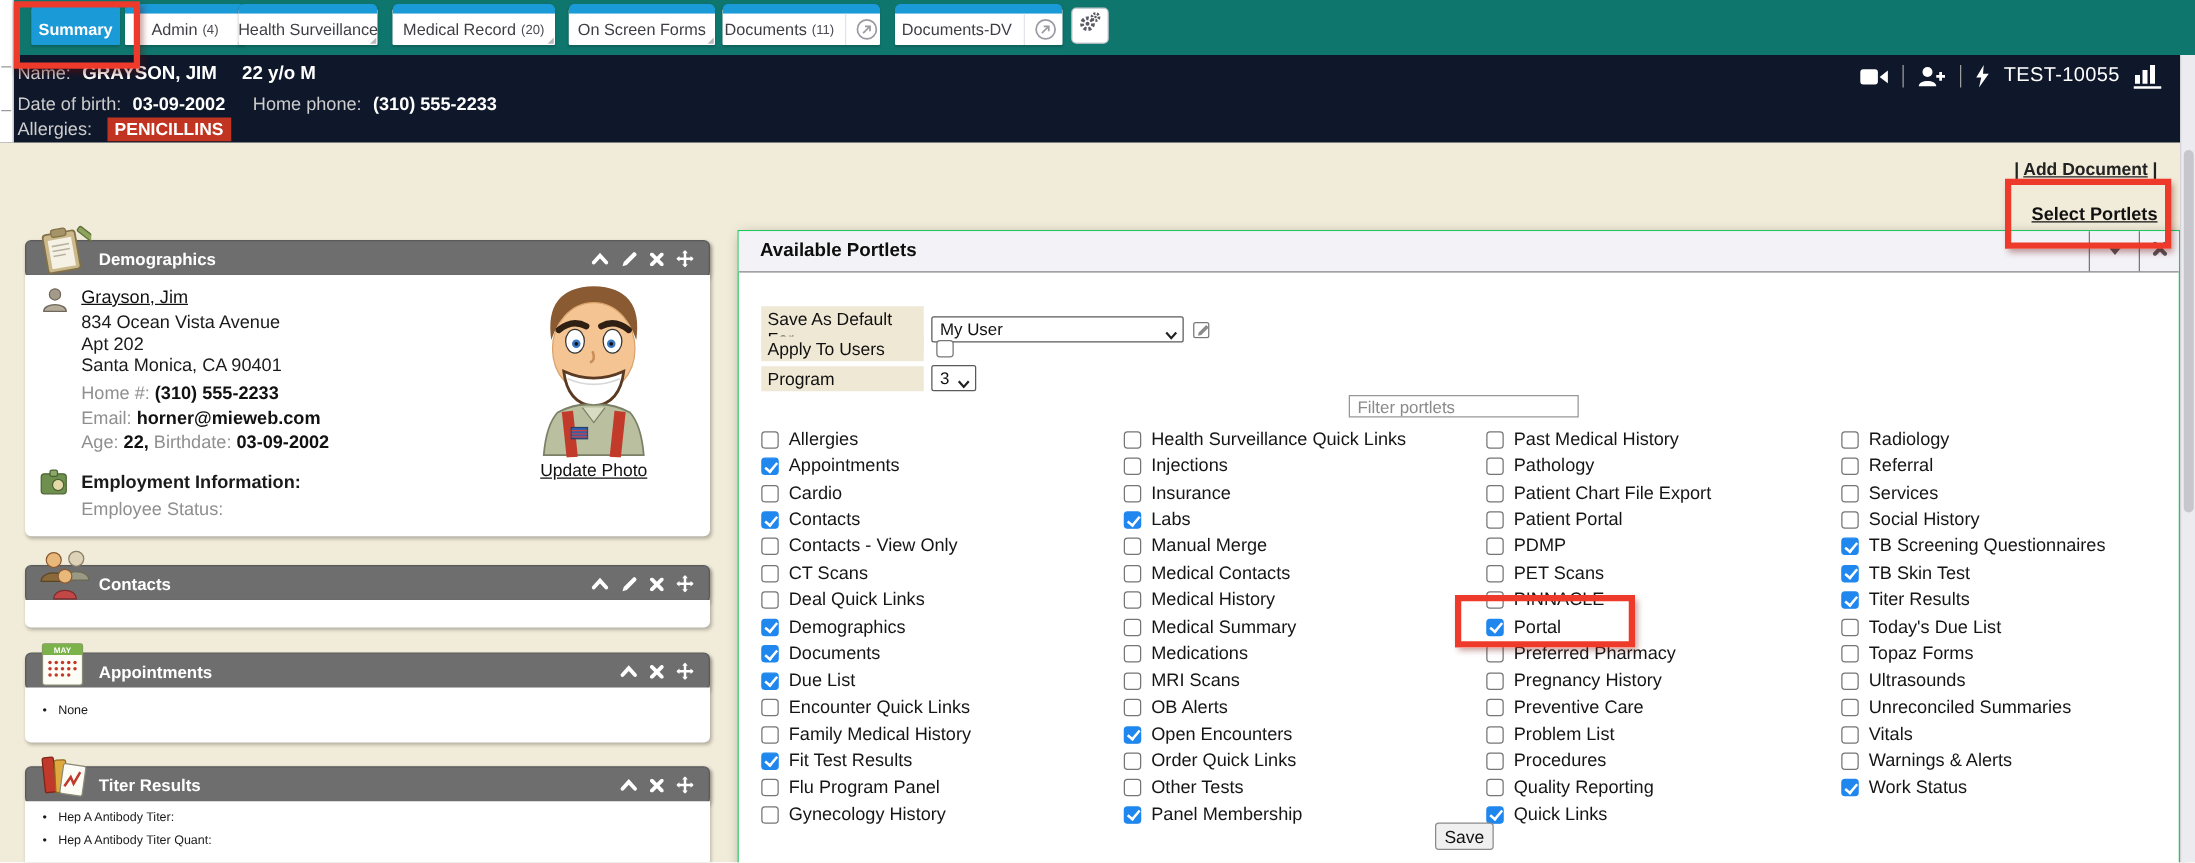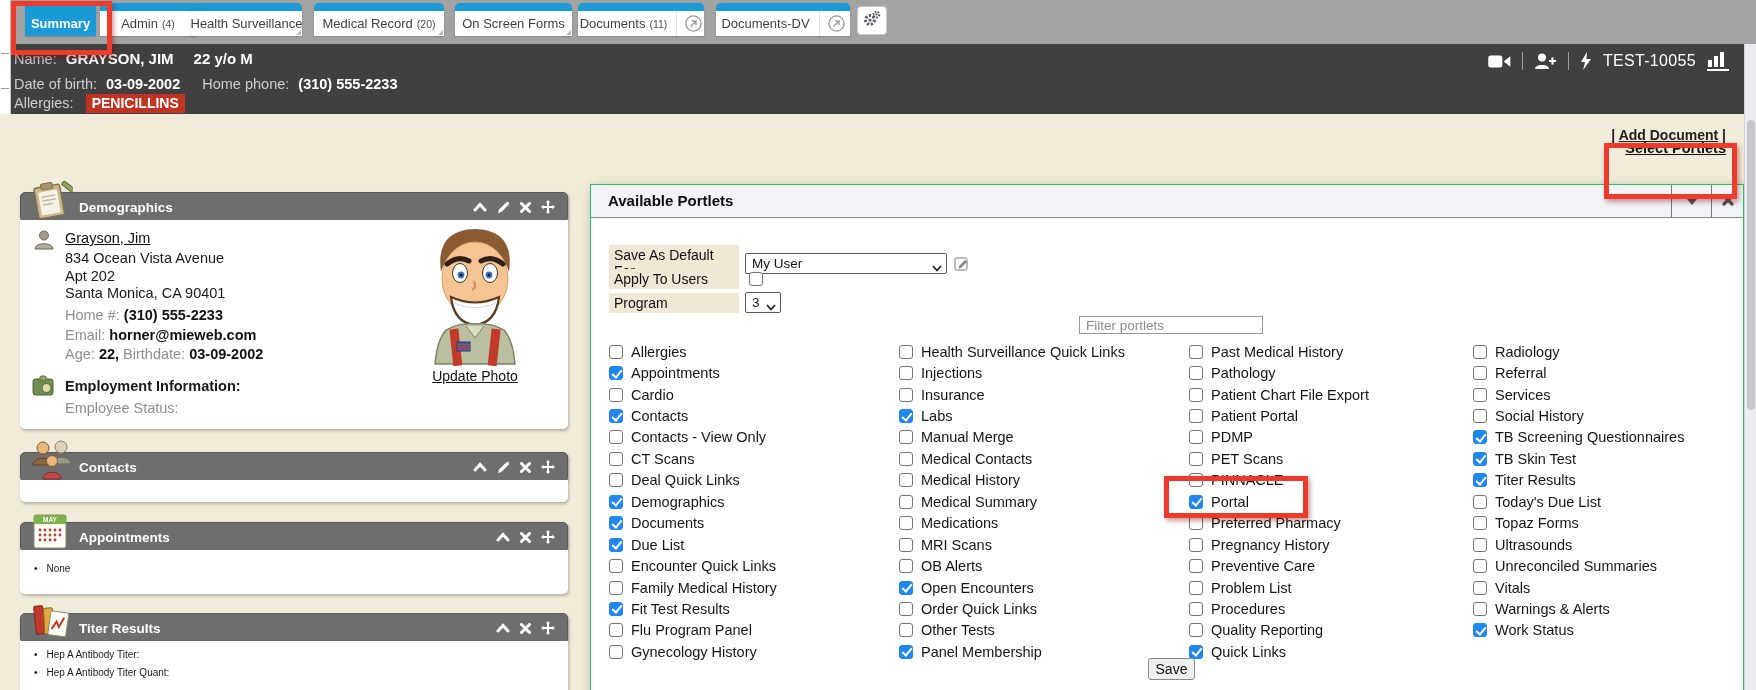--- a/index.html
+++ b/index.html
@@ -1,50 +1,50 @@
 <!DOCTYPE html>
 <html><head>
 <meta charset="utf-8">
 <style>
   * { margin:0; padding:0; box-sizing:border-box; }
   body { font-family:"Liberation Sans", sans-serif; }
   .page { position:relative; width:1756px; height:690px; background:#f1ebd9; overflow:hidden; font-family:"Liberation Sans",sans-serif; }
 
   
-  .tabbar { position:absolute; top:0; left:0; width:1756px; height:44px; background:#a3a3a3; }
+  .tabbar { position:absolute; top:0; left:0; width:1756px; height:44px; background:#0f766e; }
   .tab { position:absolute; top:3px; height:33px; background:#fff; border-top:8px solid #1a9ad6;
          border-radius:5px 5px 1px 1px; display:flex; align-items:center; justify-content:center;
          font-size:13px; color:#3e3e45; box-shadow:0 1px 2px rgba(0,0,0,.18); cursor:pointer; white-space:nowrap; }
   .tab .count { font-size:10.5px; margin-left:4px; color:#4a4a52; }
   .tab.active { background:#1a9ad6; color:#fff; font-weight:bold; }
   .tab.fold::after { content:""; position:absolute; right:1px; bottom:1px; width:0; height:0;
          border-left:5px solid transparent; border-bottom:5px solid #b9b9c0; }
   .tab .ext { display:flex; align-items:center; justify-content:center; margin-left:9px; padding-left:8px;
          border-left:1px solid #e3e3e9; height:25px; }
   .gearbtn { position:absolute; top:6px; left:857px; width:30px; height:29px; background:#fff;
          border:1px solid #c6c6cf; border-radius:4px; display:flex; align-items:center; justify-content:center; cursor:pointer; }
   .gutter { position:absolute; top:0; left:0; width:11px; height:114px; background:#fff; border-right:1px solid #c9c9cc; z-index:4; }
   .gutter .tick { position:absolute; left:1px; width:8px; height:1px; background:#9a9aa0; }
 
   
-  .pheader { position:absolute; top:44px; left:0; width:1756px; height:70px; background:#404040; }
+  .pheader { position:absolute; top:44px; left:0; width:1756px; height:70px; background:#0f172a; }
   .hrow { position:absolute; left:14px; white-space:nowrap; font-size:14.5px; }
   .lab { color:#cdcdcd; }
   .val { color:#fff; font-weight:bold; }
   .allergy-badge { display:inline-block; background:#c13422; color:#fff; font-weight:bold; padding:1px 6px 2px; margin-left:8px; font-size:14px; }
   .hicons { position:absolute; top:0; left:1488px; height:34px; display:flex; align-items:center; gap:11px; }
   .hsep { width:1px; height:18px; background:#9d9d9d; }
   .chartid { color:#fff; font-size:16px; letter-spacing:.3px; }
   .chart-ic { border-bottom:2px solid #fff; padding-bottom:1px; display:flex; }
 
   
   .topright { position:absolute; left:1560px; width:166px; text-align:right; white-space:nowrap; z-index:12; }
   .adddoc { top:127px; font-size:14px; font-weight:bold; color:#222; }
   .adddoc a { text-decoration:underline; color:#222; cursor:pointer; }
-  .selport { top:140px; font-size:14.5px; font-weight:bold; }
+  .selport { top:164px; font-size:14.5px; font-weight:bold; }
   .selport a { text-decoration:underline; color:#111; cursor:pointer; }
 
   
   .portlet { position:absolute; left:20px; width:548px; }
   .phead { position:relative; height:30px; background:#6e6e6e; border-radius:5px; border:1px solid #5a5a5a;
            box-shadow:1px 2px 3px rgba(0,0,0,.4); display:flex; align-items:center; }
   .ptitle { color:#fff; font-size:13.5px; font-weight:bold; margin-left:58px; }
   .pctrl { position:absolute; right:12px; top:0; height:28px; display:flex; align-items:center; gap:10px; }
   .pctrl span { display:flex; cursor:pointer; }
   .picon { position:absolute; left:8px; top:-14px; z-index:2; }

